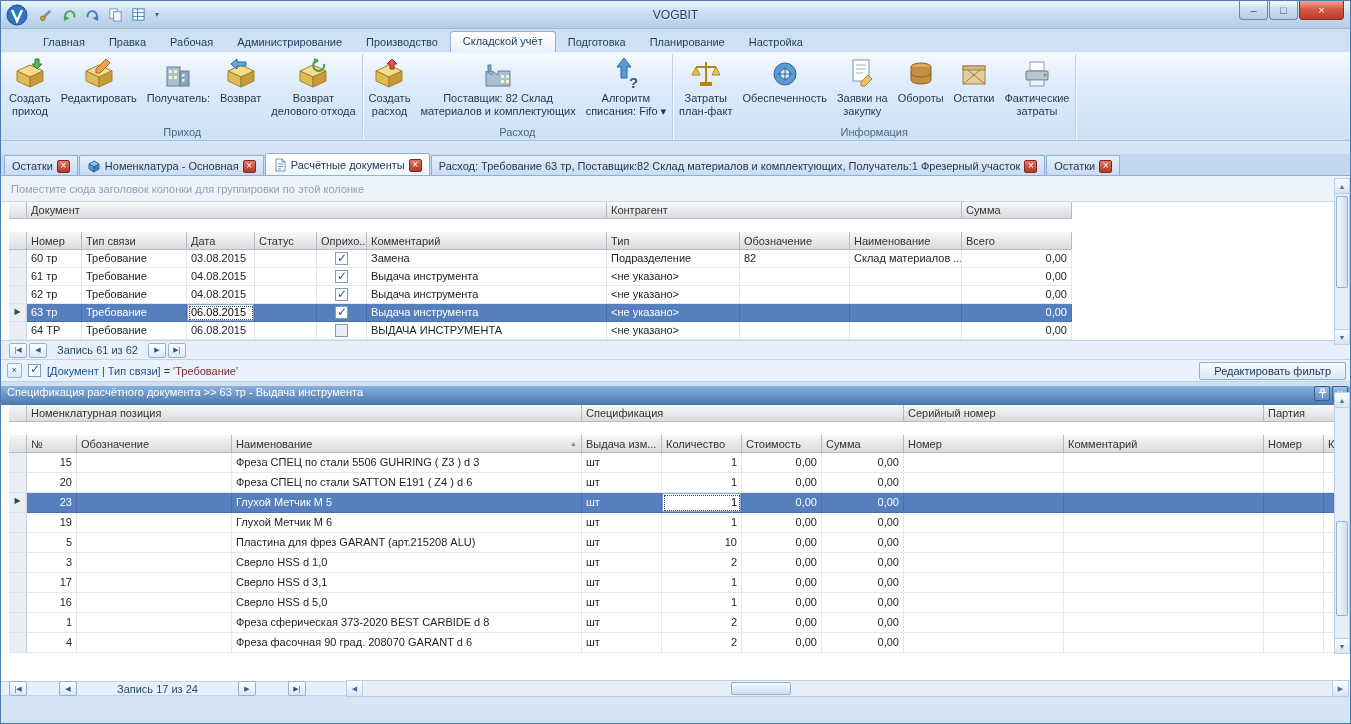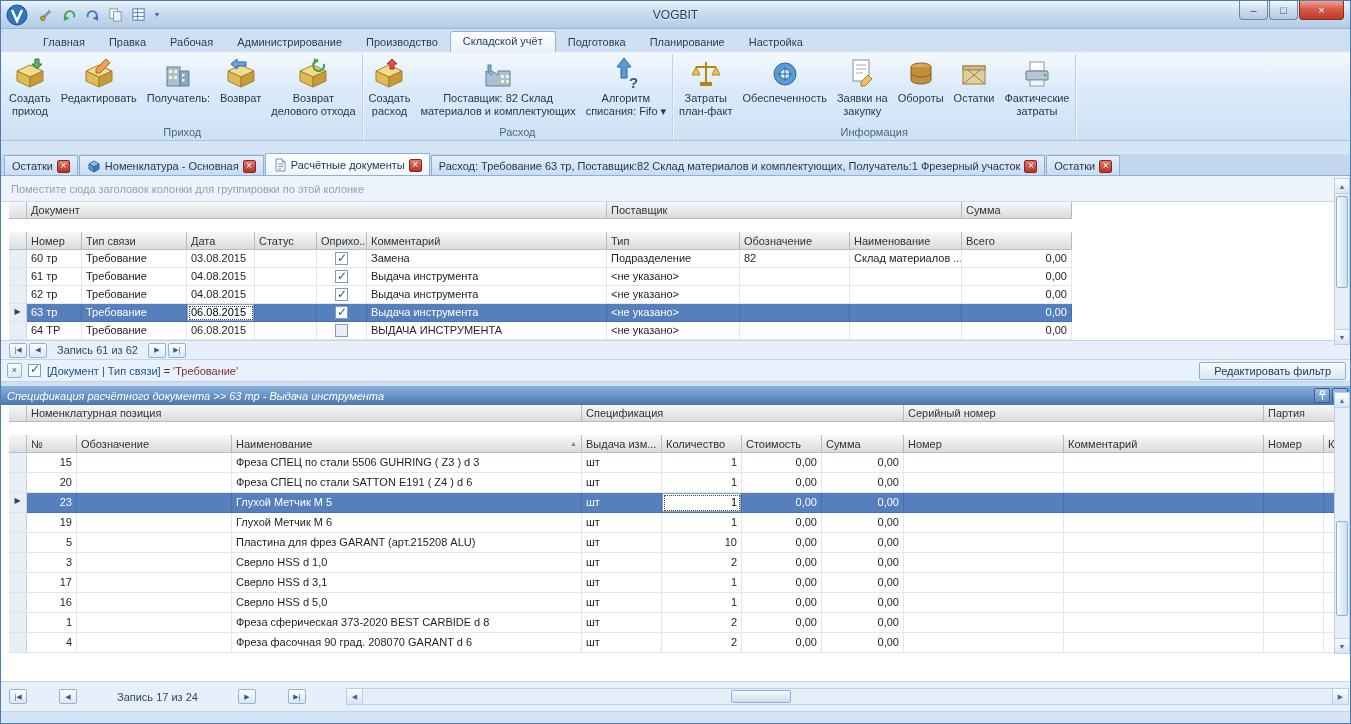--- a/index.html
+++ b/index.html
@@ -67,21 +67,21 @@
   
   .u1{width:55px}.u2{width:105px}.u3{width:68px}.u4{width:62px}.u5{width:50px}.u6{width:240px}.u7{width:133px}.u8{width:110px}.u9{width:112px}.u10{width:110px}
   .ub1{width:580px}.ub2{width:355px}.ub3{width:110px}
   
   .l1{width:50px}.l2{width:155px}.l3{width:350px}.l4{width:80px}.l5{width:80px}.l6{width:80px}.l7{width:82px}.l8{width:160px}.l9{width:200px}.l10{width:60px}.l11{width:60px}
   .lb1{width:555px}.lb2{width:322px}.lb3{width:360px}.lb4{width:120px}
 
   
   .nav-strip { background:#e7f0fa; border-top:1px solid #c2d4e8; border-bottom:1px solid #c2d4e8; display:flex; align-items:center; padding-left:8px; gap:2px; }
   .nav-strip.upper-nav { height:20px; }
-  .nav-strip.lower-nav { height:31px;gap:32px; }
+  .nav-strip.lower-nav { height:15px;gap:32px; }
   .nav-btn { width:18px; height:15px; border:1px solid #94b3d2; border-radius:2px; background:linear-gradient(#fdfeff,#d9e7f5); color:#3b5a7a; font-size:7px; display:flex; align-items:center; justify-content:center; }
   .nav-label { padding:0 8px; color:#2a4albae; color:#2a4a6b; }
 
   
   .vscroll { position:absolute; right:0; width:16px; background:#e6eef7; border:1px solid #bcd0e5; }
   .vscroll .sarrow { height:15px; display:flex; align-items:center; justify-content:center; font-size:7px; color:#4b6a8c; background:linear-gradient(#fbfdff,#d6e5f4); border-bottom:1px solid #bcd0e5; }
   .vscroll .sarrow.bottom { position:absolute; bottom:0; left:0; right:0; border-top:1px solid #bcd0e5; border-bottom:none; }
   .vthumb { position:absolute; left:1px; right:1px; border:1px solid #8fb0d4; border-radius:2px; background:linear-gradient(90deg,#f4f9fd,#cadef2); }
   .hscroll { flex:1; display:flex; align-items:center; height:17px; background:#e6eef7; border:1px solid #bcd0e5; margin:0 1px 0 8px; }
   .hscroll .sarrow { width:16px; height:100%; display:flex; align-items:center; justify-content:center; font-size:7px; color:#4b6a8c; background:linear-gradient(#fbfdff,#d6e5f4); }
@@ -94,21 +94,21 @@
   .filter-bar { height:22px; background:#e9f2fb; border-bottom:1px solid #c2d4e8; display:flex; align-items:center; padding:0 4px 0 6px; gap:6px; }
   .fbtn { width:15px; height:15px; border:1px solid #94b3d2; border-radius:2px; background:linear-gradient(#fdfeff,#d9e7f5); color:#2f4f70; font-size:9px; line-height:13px; text-align:center; }
   .filter-expr { color:#1d4f91; }
   .filter-expr .fo { color:#333; padding:0 3px; }
   .filter-expr .fv { color:#7c3030; }
   .filter-edit { margin-left:auto; height:18px; padding:0 14px; border:1px solid #8cb0d0; border-radius:2px; background:linear-gradient(#f8fbfe,#d9e7f5); font-family:inherit; font-size:11px; color:#1e3550; }
 
   .gapline { height:4px; background:#cfe0f0; }
 
   
-  .detail-caption { height:19px; background:linear-gradient(#8ab1de,#4a77ad); display:flex; align-items:center; padding:0 2px 0 6px; color:#fff;font-style:italic; }
+  .detail-caption { height:19px; background:linear-gradient(#8ab1de,#4a77ad); display:flex; align-items:flex-start; padding:0 2px 0 6px; color:#fff; }
   .dc-text { flex:1; white-space:nowrap; overflow:hidden; }
   .dc-btn { width:16px; height:15px; margin-left:2px; border:1px solid #35608f; border-radius:2px; background:linear-gradient(#9dc0e8,#5d8cc4); color:#fff; font-size:10px; line-height:13px; text-align:center; display:flex; align-items:center; justify-content:center; }
 
   .lower-filler { height:28px; background:#fff; }
   .bottom-filler { height:25px; background:#d6e5f5; }
 
   
   .statusbar { height:27px; background:linear-gradient(#eaf3fc,#cfe1f3); border-top:1px solid #8fb0d0; display:flex; align-items:center; }
   .status-left { padding-left:10px; color:#15304f; flex:1; }
   .spanel { padding:0 10px; border-left:1px solid #a8c2dc; color:#15304f; height:17px; line-height:17px;margin-top:48px; }
@@ -371,21 +371,21 @@
   <div class="content">
 
     <div class="group-panel">
       <span>Поместите сюда заголовок колонки для группировки по этой колонке</span>
     </div>
 
     <div class="grid upper">
       <div class="hrow band-row">
         <div class="ghind"></div>
         <div class="gh ub1">Документ</div>
-        <div class="gh ub2">Поставщик</div>
+        <div class="gh ub2">Контрагент</div>
         <div class="gh ub3">Сумма</div>
       </div>
       <div class="hrow head-row">
         <div class="ghind"></div>
         <div class="gh u1">Номер</div>
         <div class="gh u2">Тип связи</div>
         <div class="gh u3">Дата</div>
         <div class="gh u4">Статус</div>
         <div class="gh u5">Оприхо...</div>
         <div class="gh u6">Комментарий</div>

